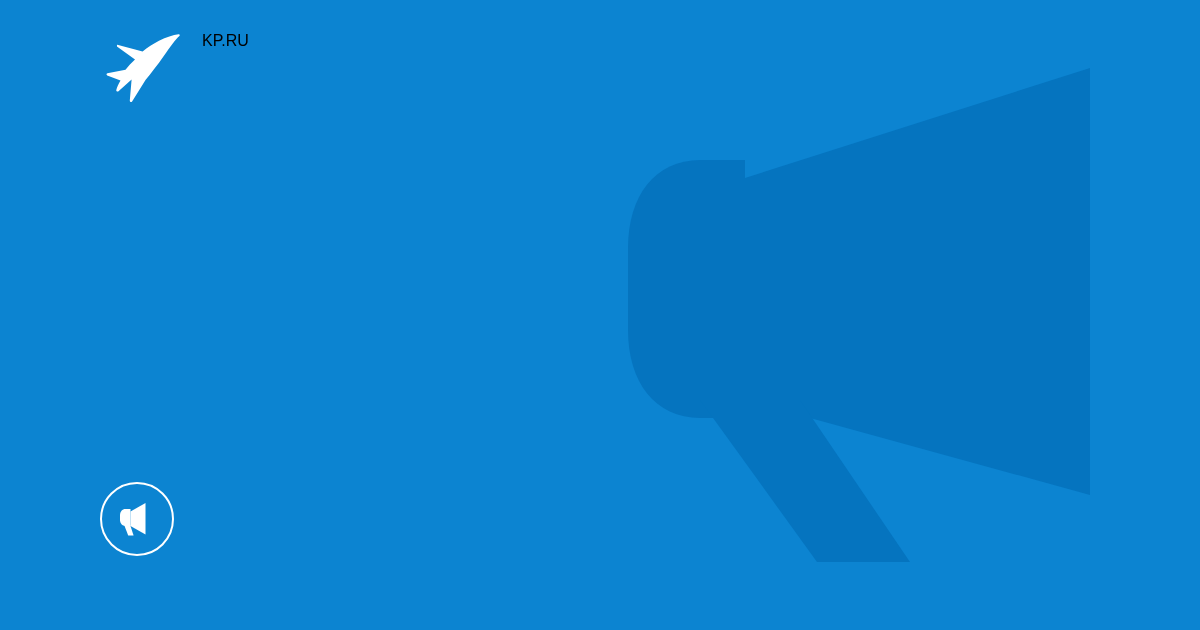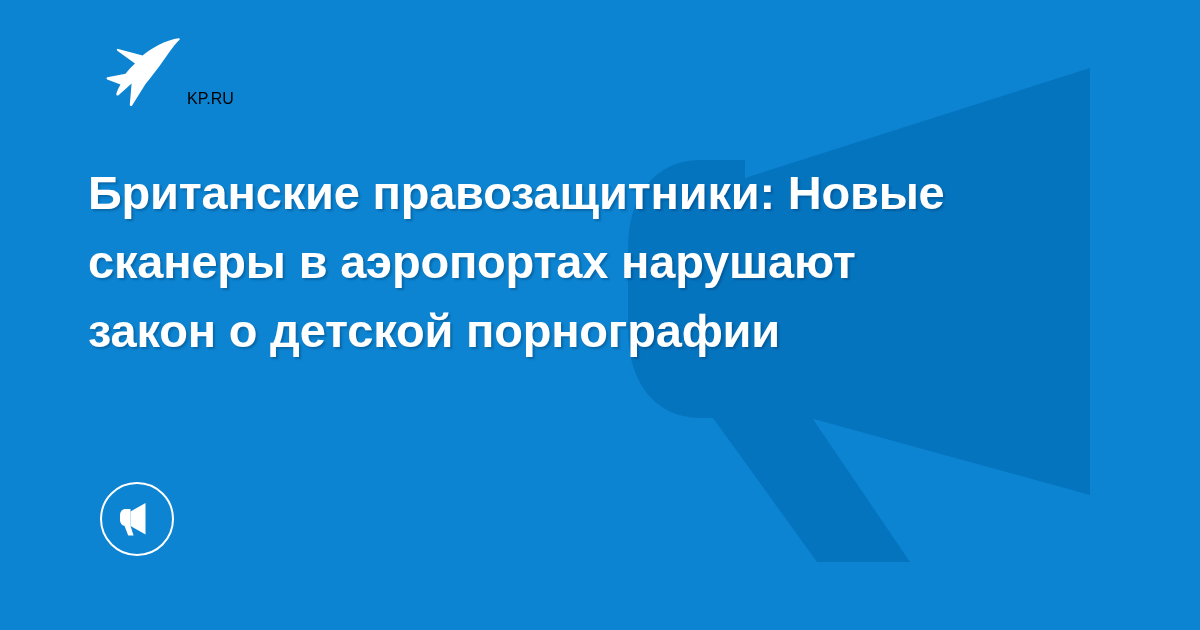--- a/index.html
+++ b/index.html
@@ -26,22 +26,22 @@
     height: 630px;
     pointer-events: none;
   }
 
   
   #brand {
     position: absolute;
     left: 104px;
     top: 32px;
     display: flex;
-    align-items: flex-end;
-    gap: 7px;
+    align-items: flex-start;
+    gap: 22px;
     height: 76px;
   }
   #brand-mark {
     width: 76px;
     height: 72px;
     display: block;
   }
 
   
   #headline {
@@ -98,21 +98,20 @@
         L27.6 47.6
         L25.8 68.6 C25.7 69.9 27.4 70.5 28.1 69.4
         L41.5 48.1
         C47.0 41.3 53.6 33.0 59.6 24.3
         C66.6 14.2 71.9 6.6 75.4 3.9
         C76.2 3.3 75.6 2.1 74.5 2.2 Z"></path>
     </svg>
     <span>KP.RU</span>
   </div>
 
-  <h1 id="headline">Британские правозащитники: Новые сканеры в аэропортах нарушают закон о детской порнографии</h1>
 
   <div id="badge">
     <svg viewBox="0 0 76 76" width="76" height="76" aria-hidden="true">
       <circle cx="38" cy="38" r="36" fill="none" stroke="#ffffff" stroke-width="2"></circle>
       <g fill="#ffffff">
 
         <path d="M46.5 22.0 L46.5 53.5 L31.5 45.0 L31.5 30.5 Z"></path>
 
         <path d="M31.5 28.0 L31.5 45.0 L26.5 45.0 C23.2 45.0 21.0 42.4 21.0 38.8 L21.0 34.2 C21.0 30.6 23.2 28.0 26.5 28.0 Z"></path>
 

